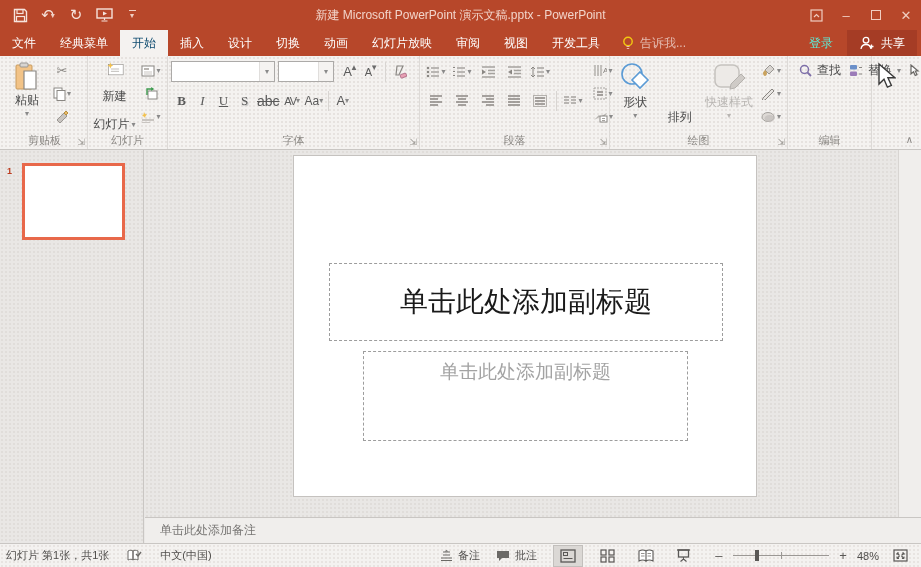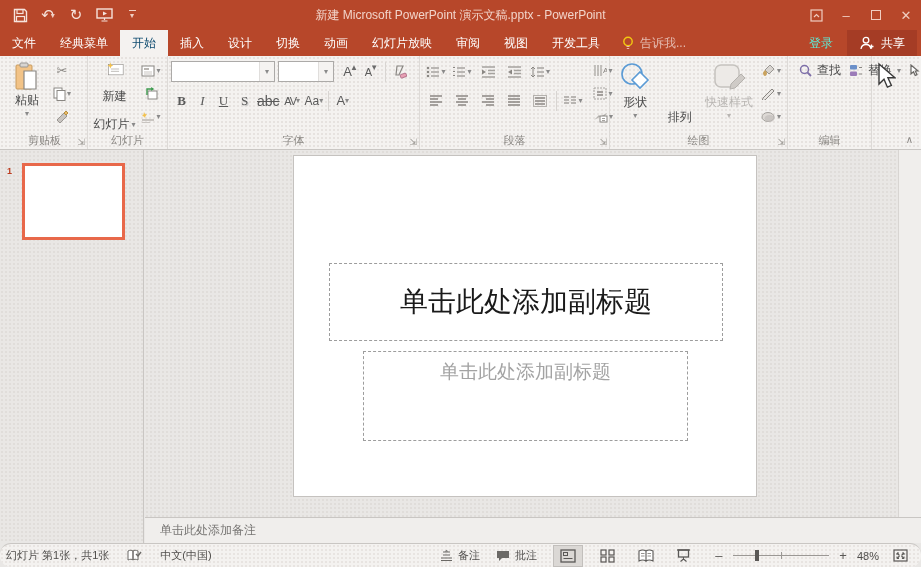--- a/index.html
+++ b/index.html
@@ -69,21 +69,21 @@
   .ph-sub { left:69px; top:195px; width:325px; height:90px; display:flex; justify-content:center; padding-top:7px;
     font-family:"Liberation Serif","DejaVu Serif",serif; font-size:19px; color:#A3A3A3; }
 
   
   .notes { position:absolute; left:145px; right:0; top:517px; height:26px; background:#F0EEEC; border-top:1px solid #C9C6C3;
     display:flex; align-items:center; padding-left:15px; color:#767472; font-size:12px; }
 
   
   .statusbar { position:absolute; left:0; right:0; bottom:0; height:24px; background:#F4F2F0;
     background-image:radial-gradient(#E8E4E1 1px, transparent 1px); background-size:4px 4px;
-    border-top:1px solid #C9C6C3; display:flex; align-items:center; font-size:11px; color:#4f4d4b;border-radius:11px; }
+    border-top:1px solid #C9C6C3; display:flex; align-items:center; font-size:11px; color:#4f4d4b; }
   .st-item { display:flex; align-items:center; gap:5px; padding:0 8px; height:24px; }
   .view-btn { width:30px; height:22px; display:flex; align-items:center; justify-content:center; }
   .view-btn.active { background:#DBD8D5; border:1px solid #C2BFBC; }
   .zoom-track { width:96px; height:1px; background:#9b9895; position:relative; margin:0 6px; }
   .zoom-tick { position:absolute; left:50%; top:-3px; width:1px; height:7px; background:#9b9895; }
   .zoom-thumb { position:absolute; left:23%; top:-5px; width:4px; height:11px; background:#5a5856; }
   .zbtn { width:16px; text-align:center; font-size:13px; color:#5a5856; }
 
   .cursor { position:absolute; left:876px; top:62px; z-index:50; }
   svg { display:block; }

